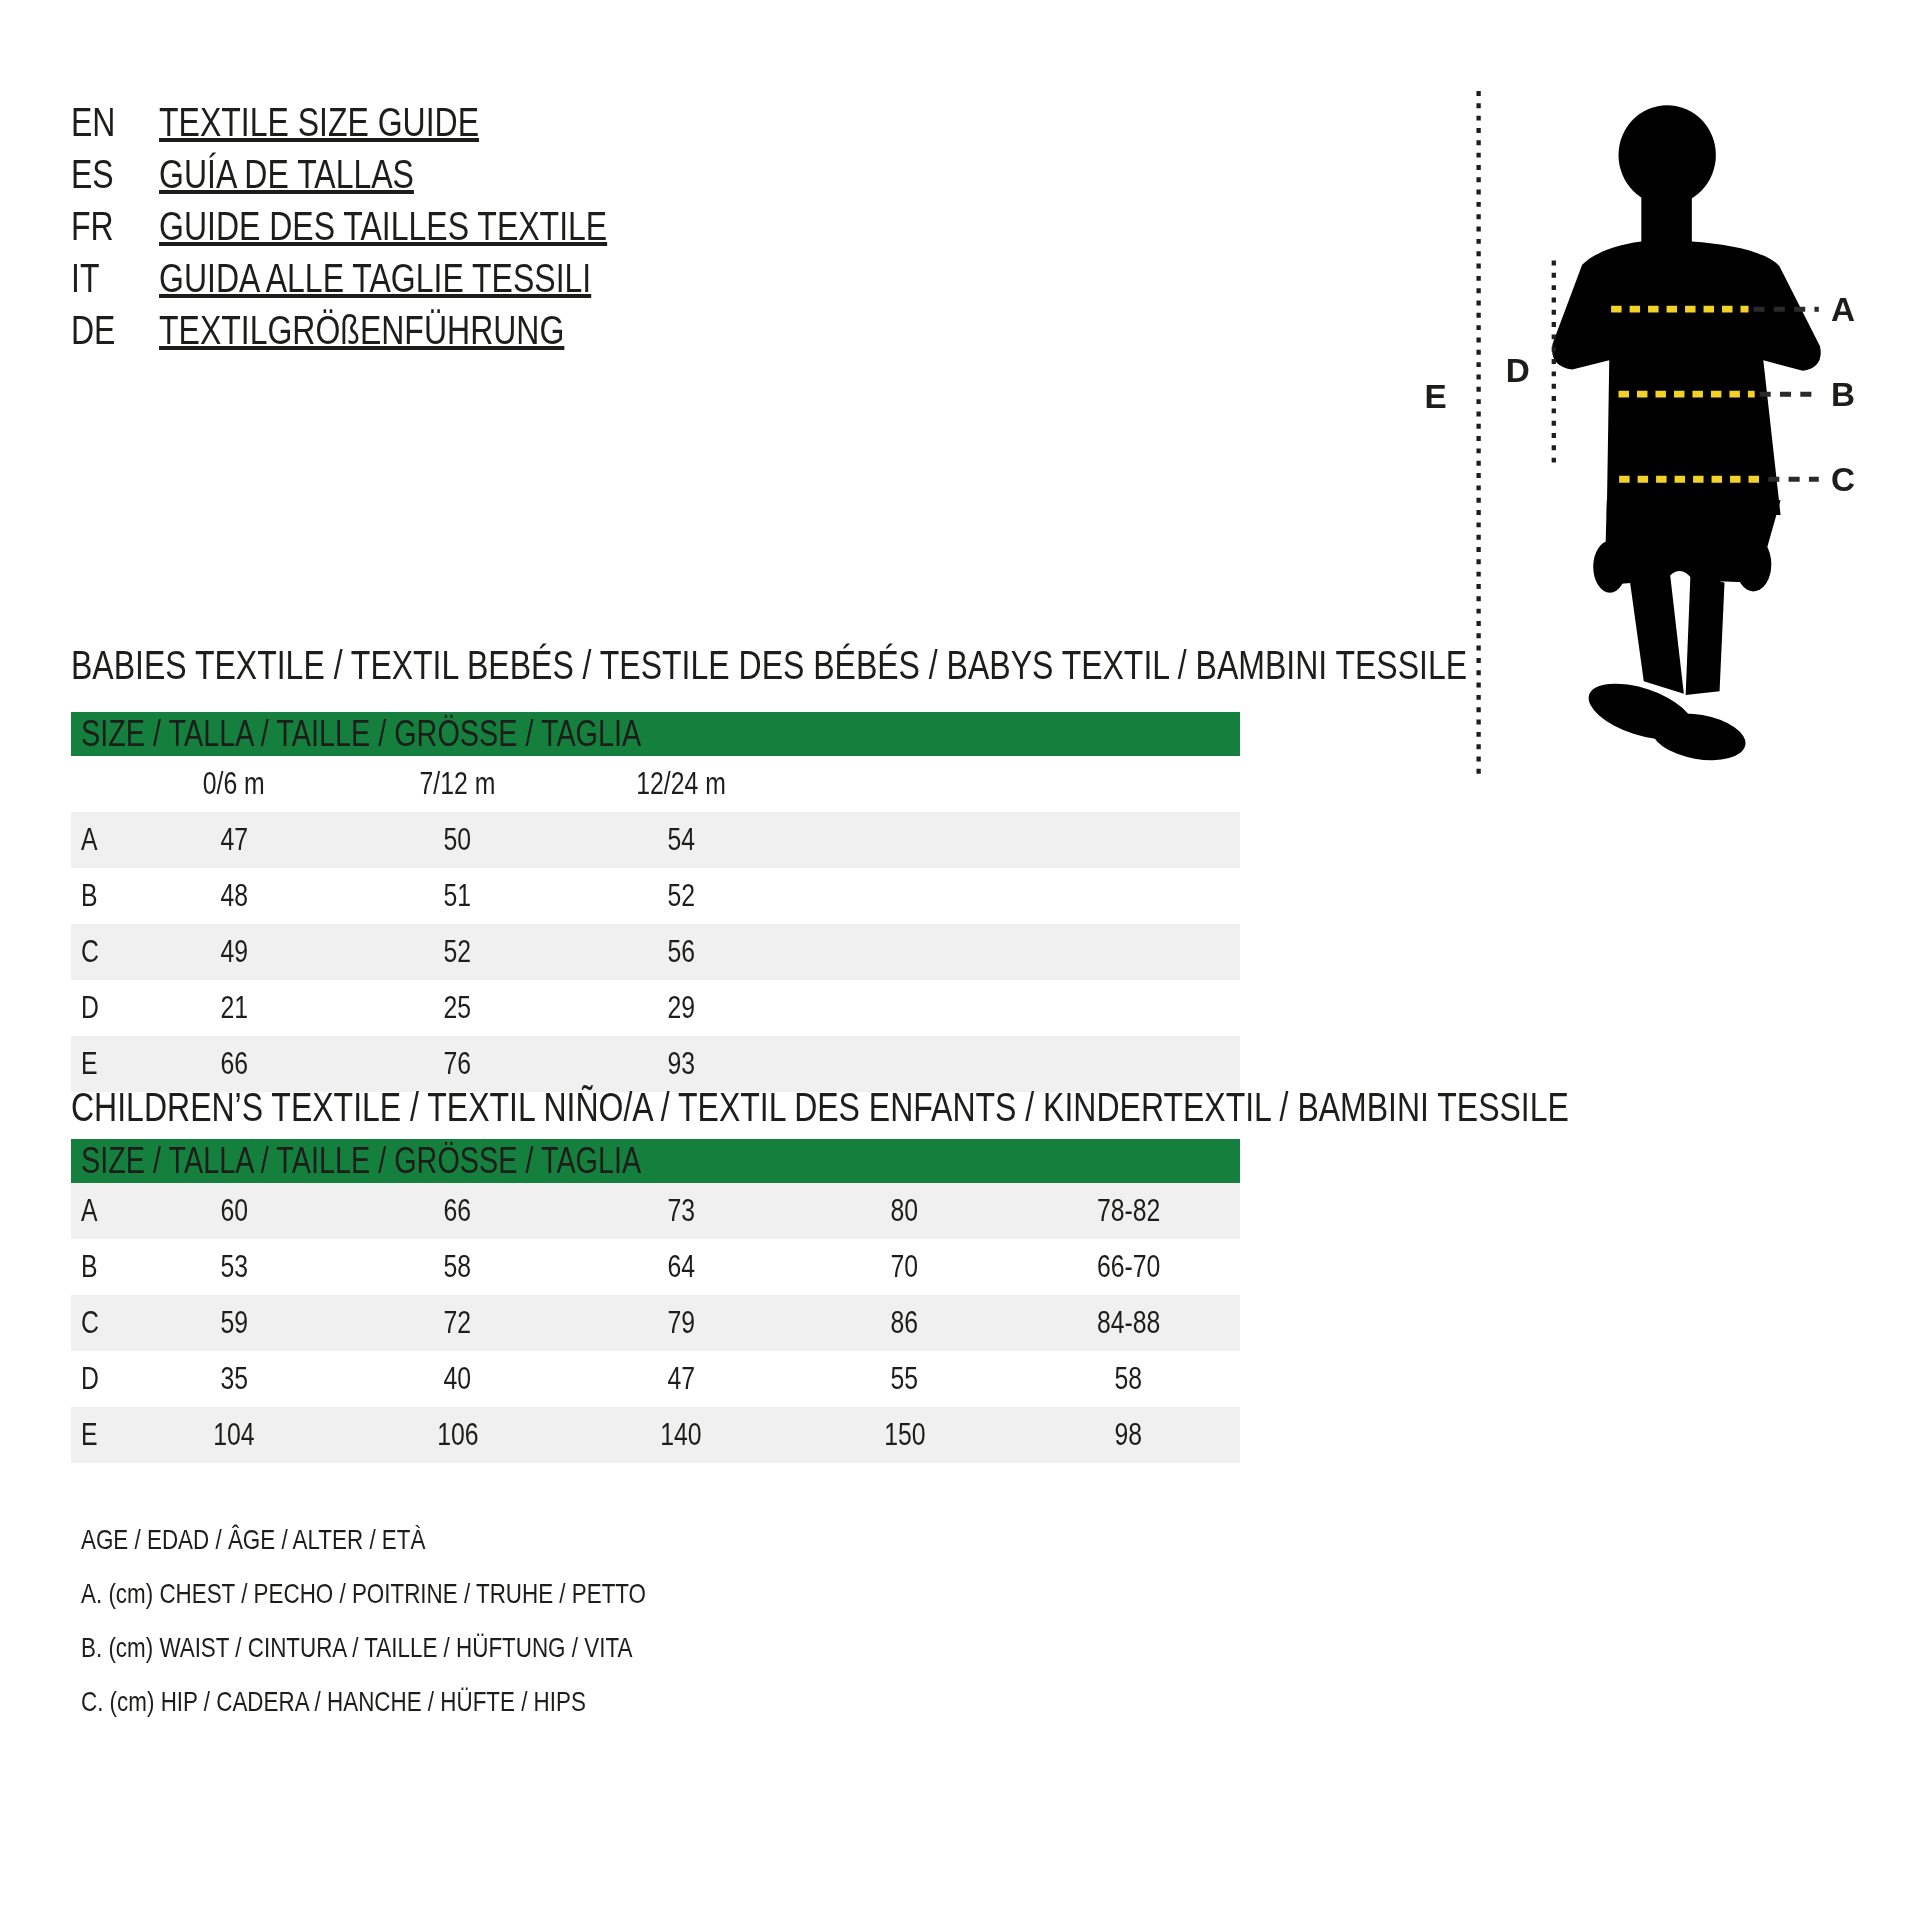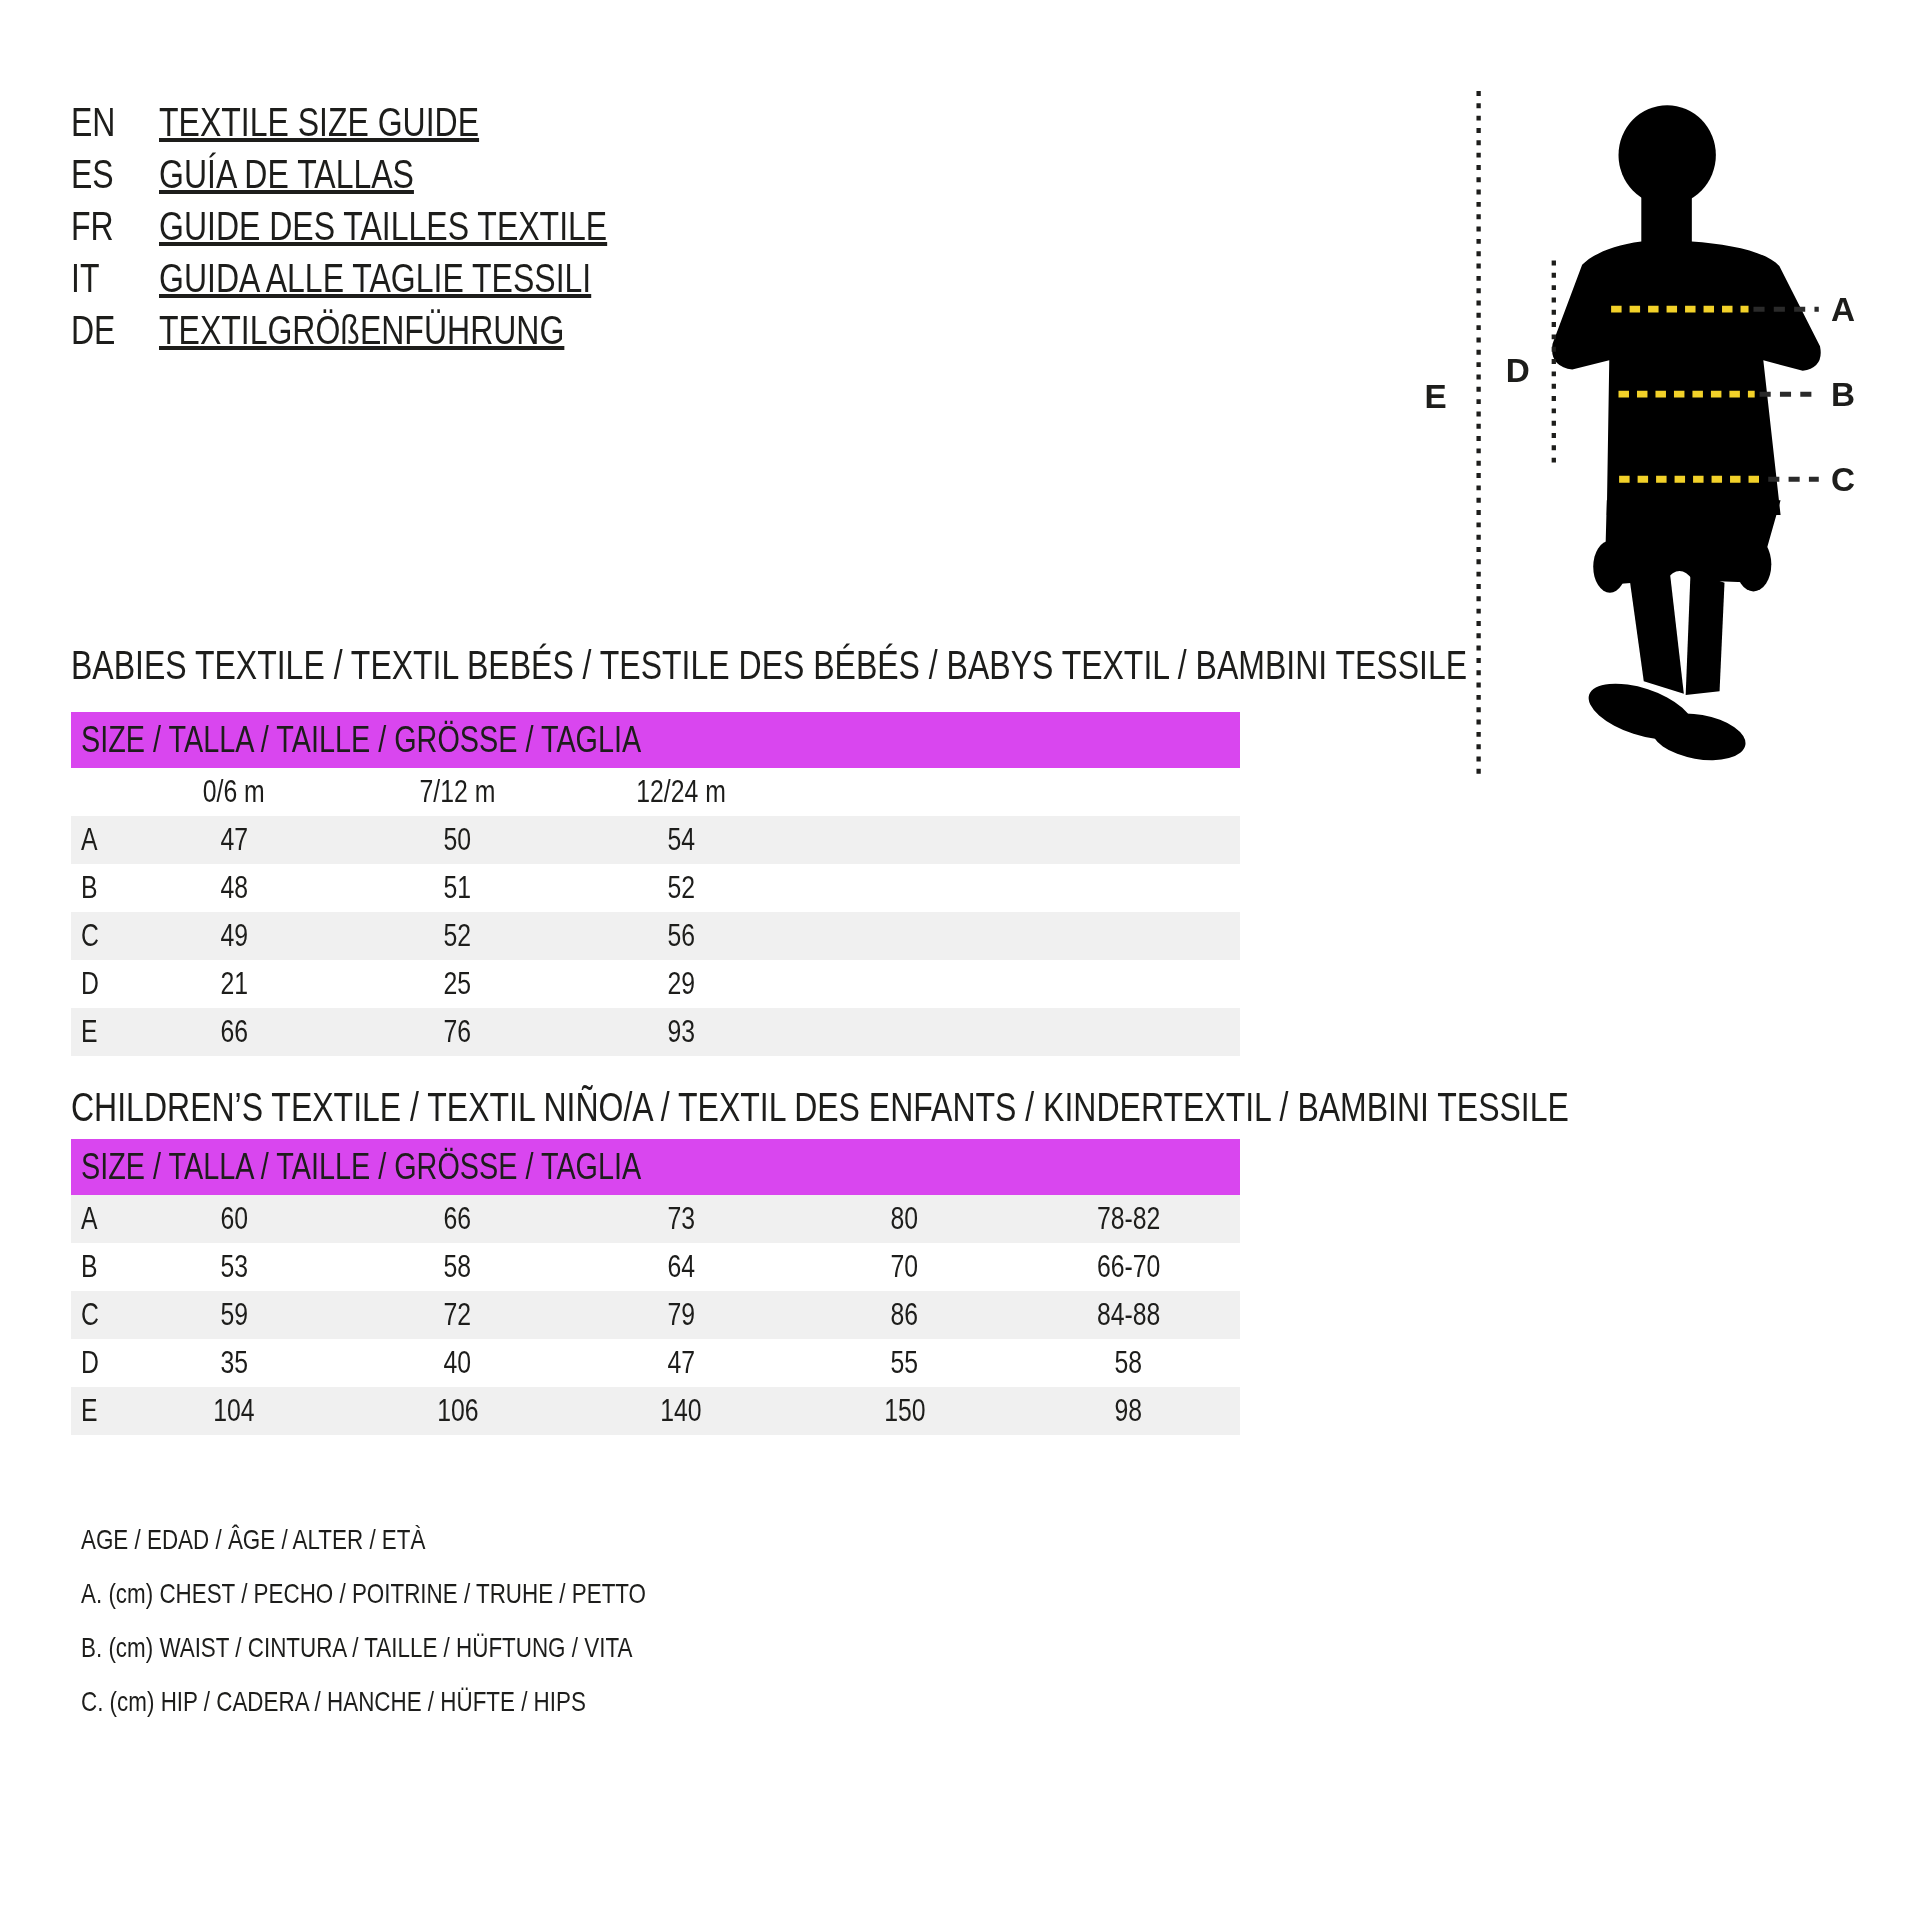--- a/index.html
+++ b/index.html
@@ -20,22 +20,22 @@
   
   .lang-block { position: absolute; left: 71px; top: 96px; }
   .lang-row   { display: flex; align-items: center; height: 52px; font-size: 40px; text-decoration: underline; }
   .lang-code  { width: 88px; flex: 0 0 88px; }
 
   
   .section-title { position: absolute; left: 71px; height: 52px; display: flex; align-items: flex-end; font-size: 40px; }
 
   
   .size-table { position: absolute; left: 71px; width: 1169px; }
-  .band  { height: 56px; background: #d946ef; display: flex; align-items: center; padding-left: 10px; font-size: 36px; }
-  .trow  { display: grid; grid-template-columns: 51px repeat(5, 1fr); height: 48px; }
+  .band  { height: 44px; background: #15803d; display: flex; align-items: center; padding-left: 10px; font-size: 36px; }
+  .trow  { display: grid; grid-template-columns: 51px repeat(5, 1fr); height: 56px; }
   .striped { background: #f0f0f0; }
   .cell  { display: flex; align-items: center; font-size: 31px; }
   .lcell { padding-left: 10px; }
   .vcell { justify-content: center; }
 
   
   .legend { position: absolute; left: 71px; top: 1513px; }
   .legend-line { height: 54px; display: flex; align-items: center; font-size: 28px; margin-left: 10px; }
 
   

